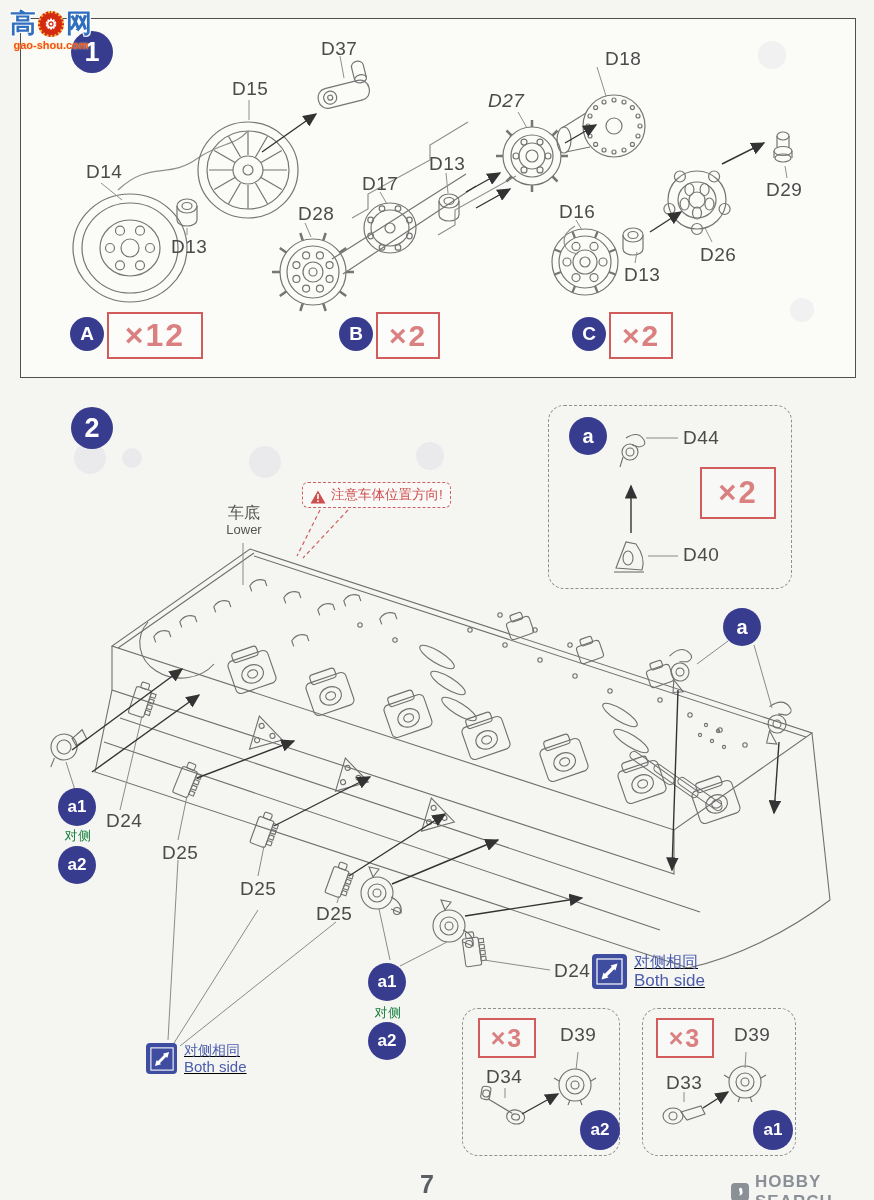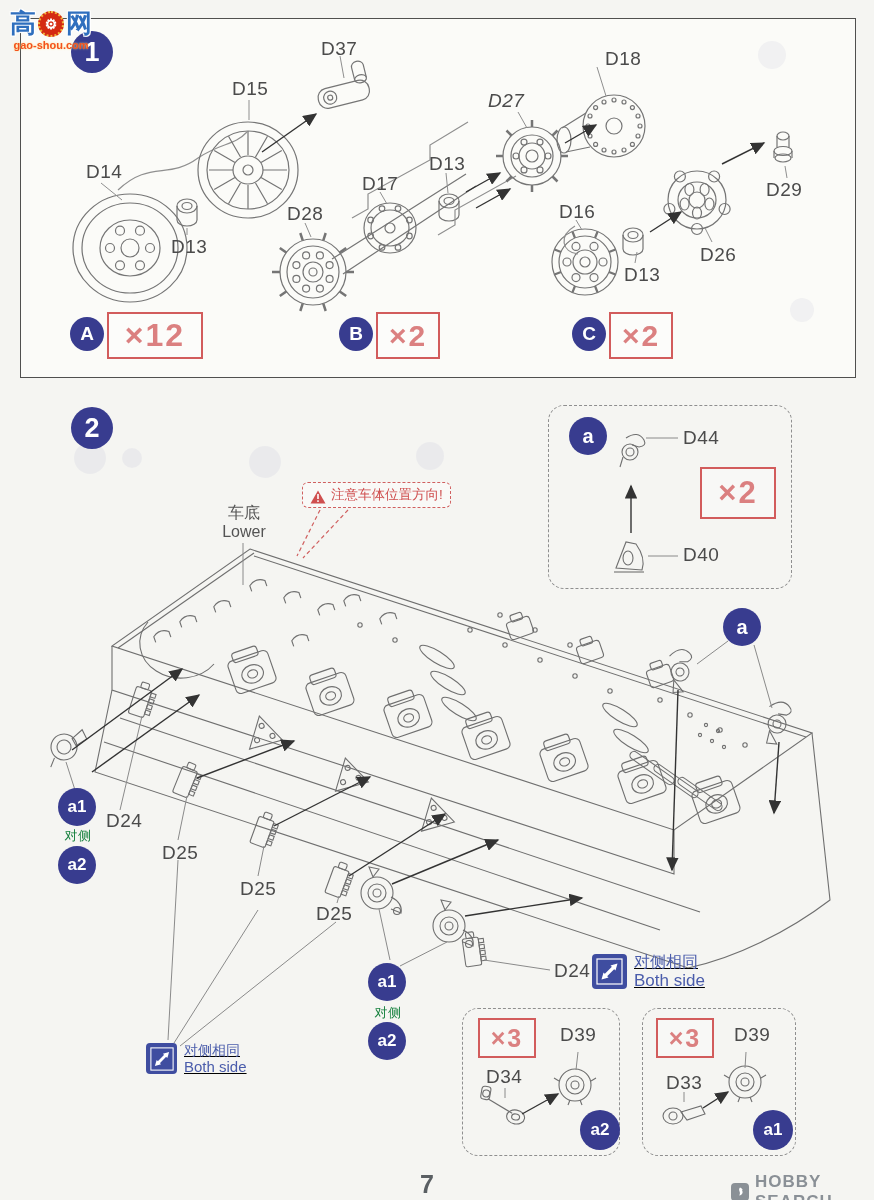--- a/index.html
+++ b/index.html
@@ -10,21 +10,21 @@
   .step-circle{position:absolute;width:42px;height:42px;border-radius:50%;background:#383c8f;color:#fff;font-size:27px;font-weight:bold;display:flex;align-items:center;justify-content:center;}
   .letter-circle{position:absolute;width:34px;height:34px;border-radius:50%;background:#383c8f;color:#fff;font-size:19px;font-weight:bold;display:flex;align-items:center;justify-content:center;}
   .mini-circle{position:absolute;width:38px;height:38px;border-radius:50%;background:#383c8f;color:#fff;font-size:17px;font-weight:bold;display:flex;align-items:center;justify-content:center;}
   .xbox{position:absolute;border:2px solid #d25c5c;color:#db8080;font-weight:bold;display:flex;align-items:center;justify-content:center;letter-spacing:2px;background:rgba(255,255,255,0.3);box-sizing:border-box;}
   .plbl{position:absolute;font-size:19px;color:#4b4b4b;letter-spacing:0.5px;white-space:nowrap;}
   .cnblue{color:#15803d;}
   .dashedbox{position:absolute;border:1.6px dashed #8f8f8f;border-radius:16px;box-sizing:border-box;}
   .warnbox{position:absolute;border:1.6px dashed #d06060;border-radius:6px;color:#cf4f4f;font-size:13.5px;display:flex;align-items:flex-end;gap:5px;padding:3px 7px;white-space:nowrap;background:rgba(255,255,255,0.4);}
   .hull-label{position:absolute;color:#545454;text-align:center;line-height:1.2;}
   .hull-label .cn{font-size:16px;}
-  .hull-label .en{font-size:16px;}
+  .hull-label .en{font-size:13px;}
   .bothside{position:absolute;display:flex;align-items:center;gap:7px;text-decoration:underline;}
   .bs-icon{background:#3f4da0;border-radius:4px;display:flex;align-items:center;justify-content:center;flex:none;}
   .bs-text{color:#4a5cab;line-height:1.15;}
   .footer-page{position:absolute;font-size:25px;font-weight:bold;color:#5a5f63;}
   .brand{position:absolute;display:flex;align-items:center;gap:6px;color:#8a9096;font-weight:bold;font-size:17px;letter-spacing:1px;}
   .brand-icon{width:18px;height:18px;border-radius:4px;background:#8a9096;display:flex;align-items:center;justify-content:center;flex:none;}
   .watermark{position:absolute;left:10px;top:6px;z-index:5;text-align:center;}
   .wm-row{display:flex;align-items:center;gap:2px;}
   .wm-char{font-size:26px;font-weight:bold;color:#2f6fbe;text-shadow:1px 1px 0 #fff,-1px 1px 0 #fff,1px -1px 0 #fff,-1px -1px 0 #fff;}
   .wm-gear{width:26px;height:26px;border-radius:50%;background:#d42a12;border:2px dotted #f3b63c;box-sizing:border-box;display:flex;align-items:center;justify-content:center;color:#fff;font-size:14px;font-weight:bold;}
@@ -217,21 +217,21 @@
       <path d="M650,232 L681,212" marker-end="url(#ah1)"></path>
       <path d="M722,164 L764,143" marker-end="url(#ah1)"></path>
     </g>
   </svg>
 
   <div class="step-circle" style="left:71px;top:31px;">1</div>
   <div class="plbl" style="left:321px;top:38px;">D37</div>
   <div class="plbl" style="left:232px;top:78px;">D15</div>
   <div class="plbl" style="left:86px;top:161px;">D14</div>
   <div class="plbl" style="left:171px;top:236px;">D13</div>
-  <div class="plbl" style="left:287px;top:203px;">D28</div>
+  <div class="plbl" style="left:298px;top:203px;">D28</div>
   <div class="plbl" style="left:362px;top:173px;">D17</div>
   <div class="plbl" style="left:429px;top:153px;">D13</div>
   <div class="plbl" style="left:488px;top:90px;font-style:italic;">D27</div>
   <div class="plbl" style="left:578px;top:48px;margin-left:27px;">D18</div>
   <div class="plbl" style="left:559px;top:201px;">D16</div>
   <div class="plbl" style="left:624px;top:264px;">D13</div>
   <div class="plbl" style="left:700px;top:244px;">D26</div>
   <div class="plbl" style="left:766px;top:179px;">D29</div>
 
   <div class="letter-circle" style="left:70px;top:317px;">A</div>

